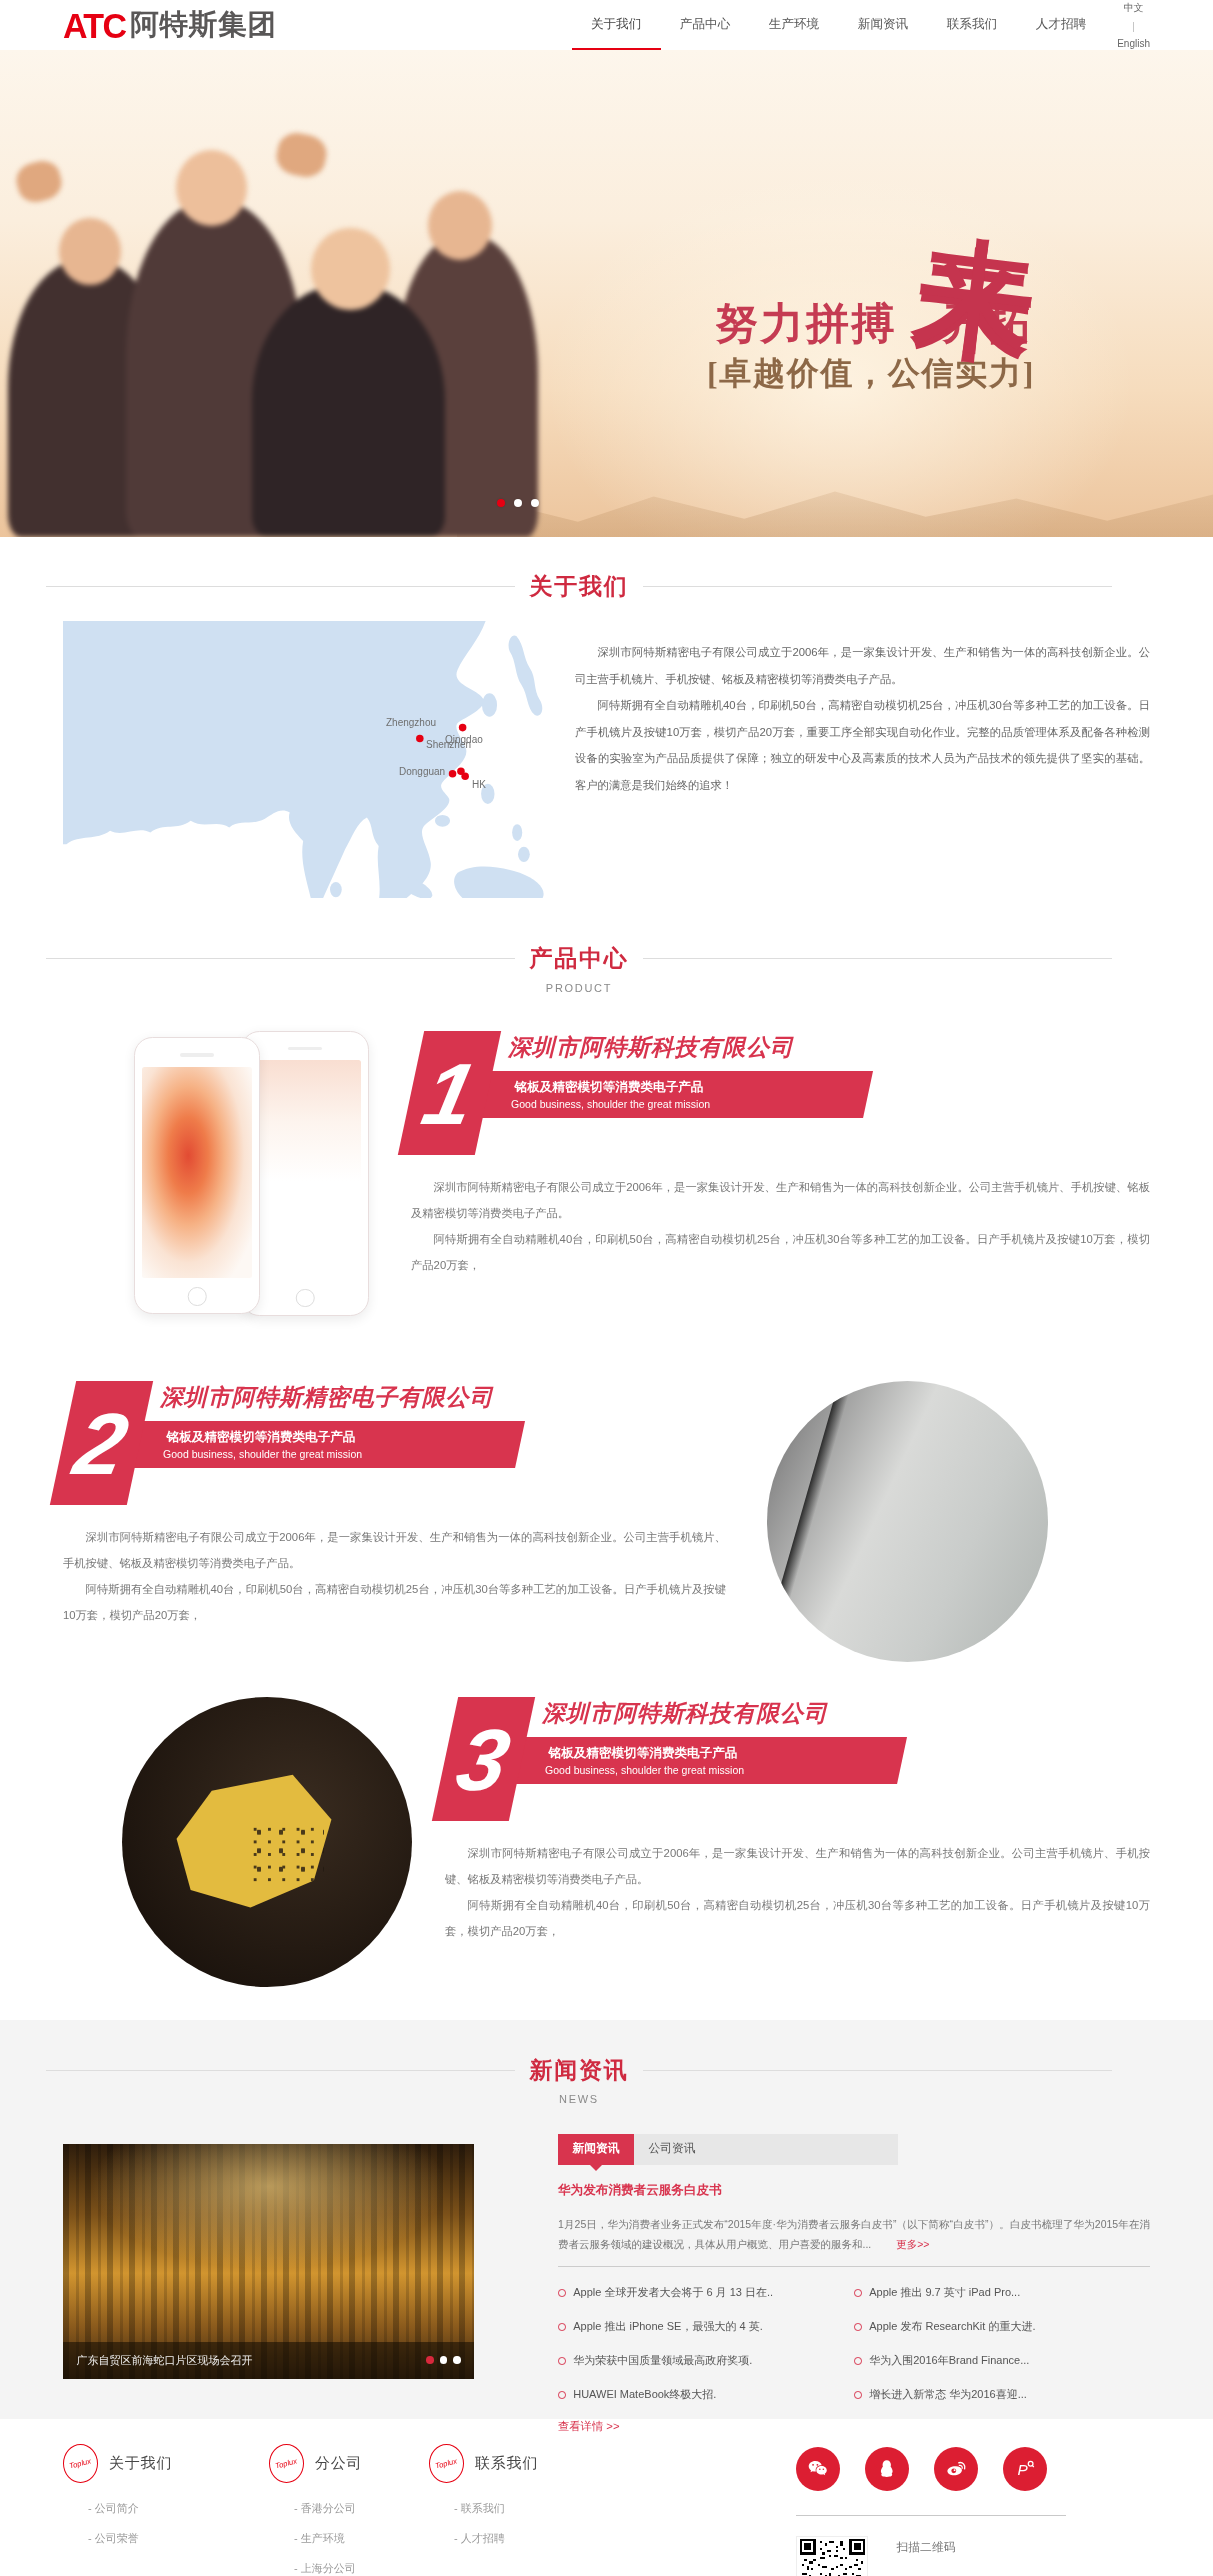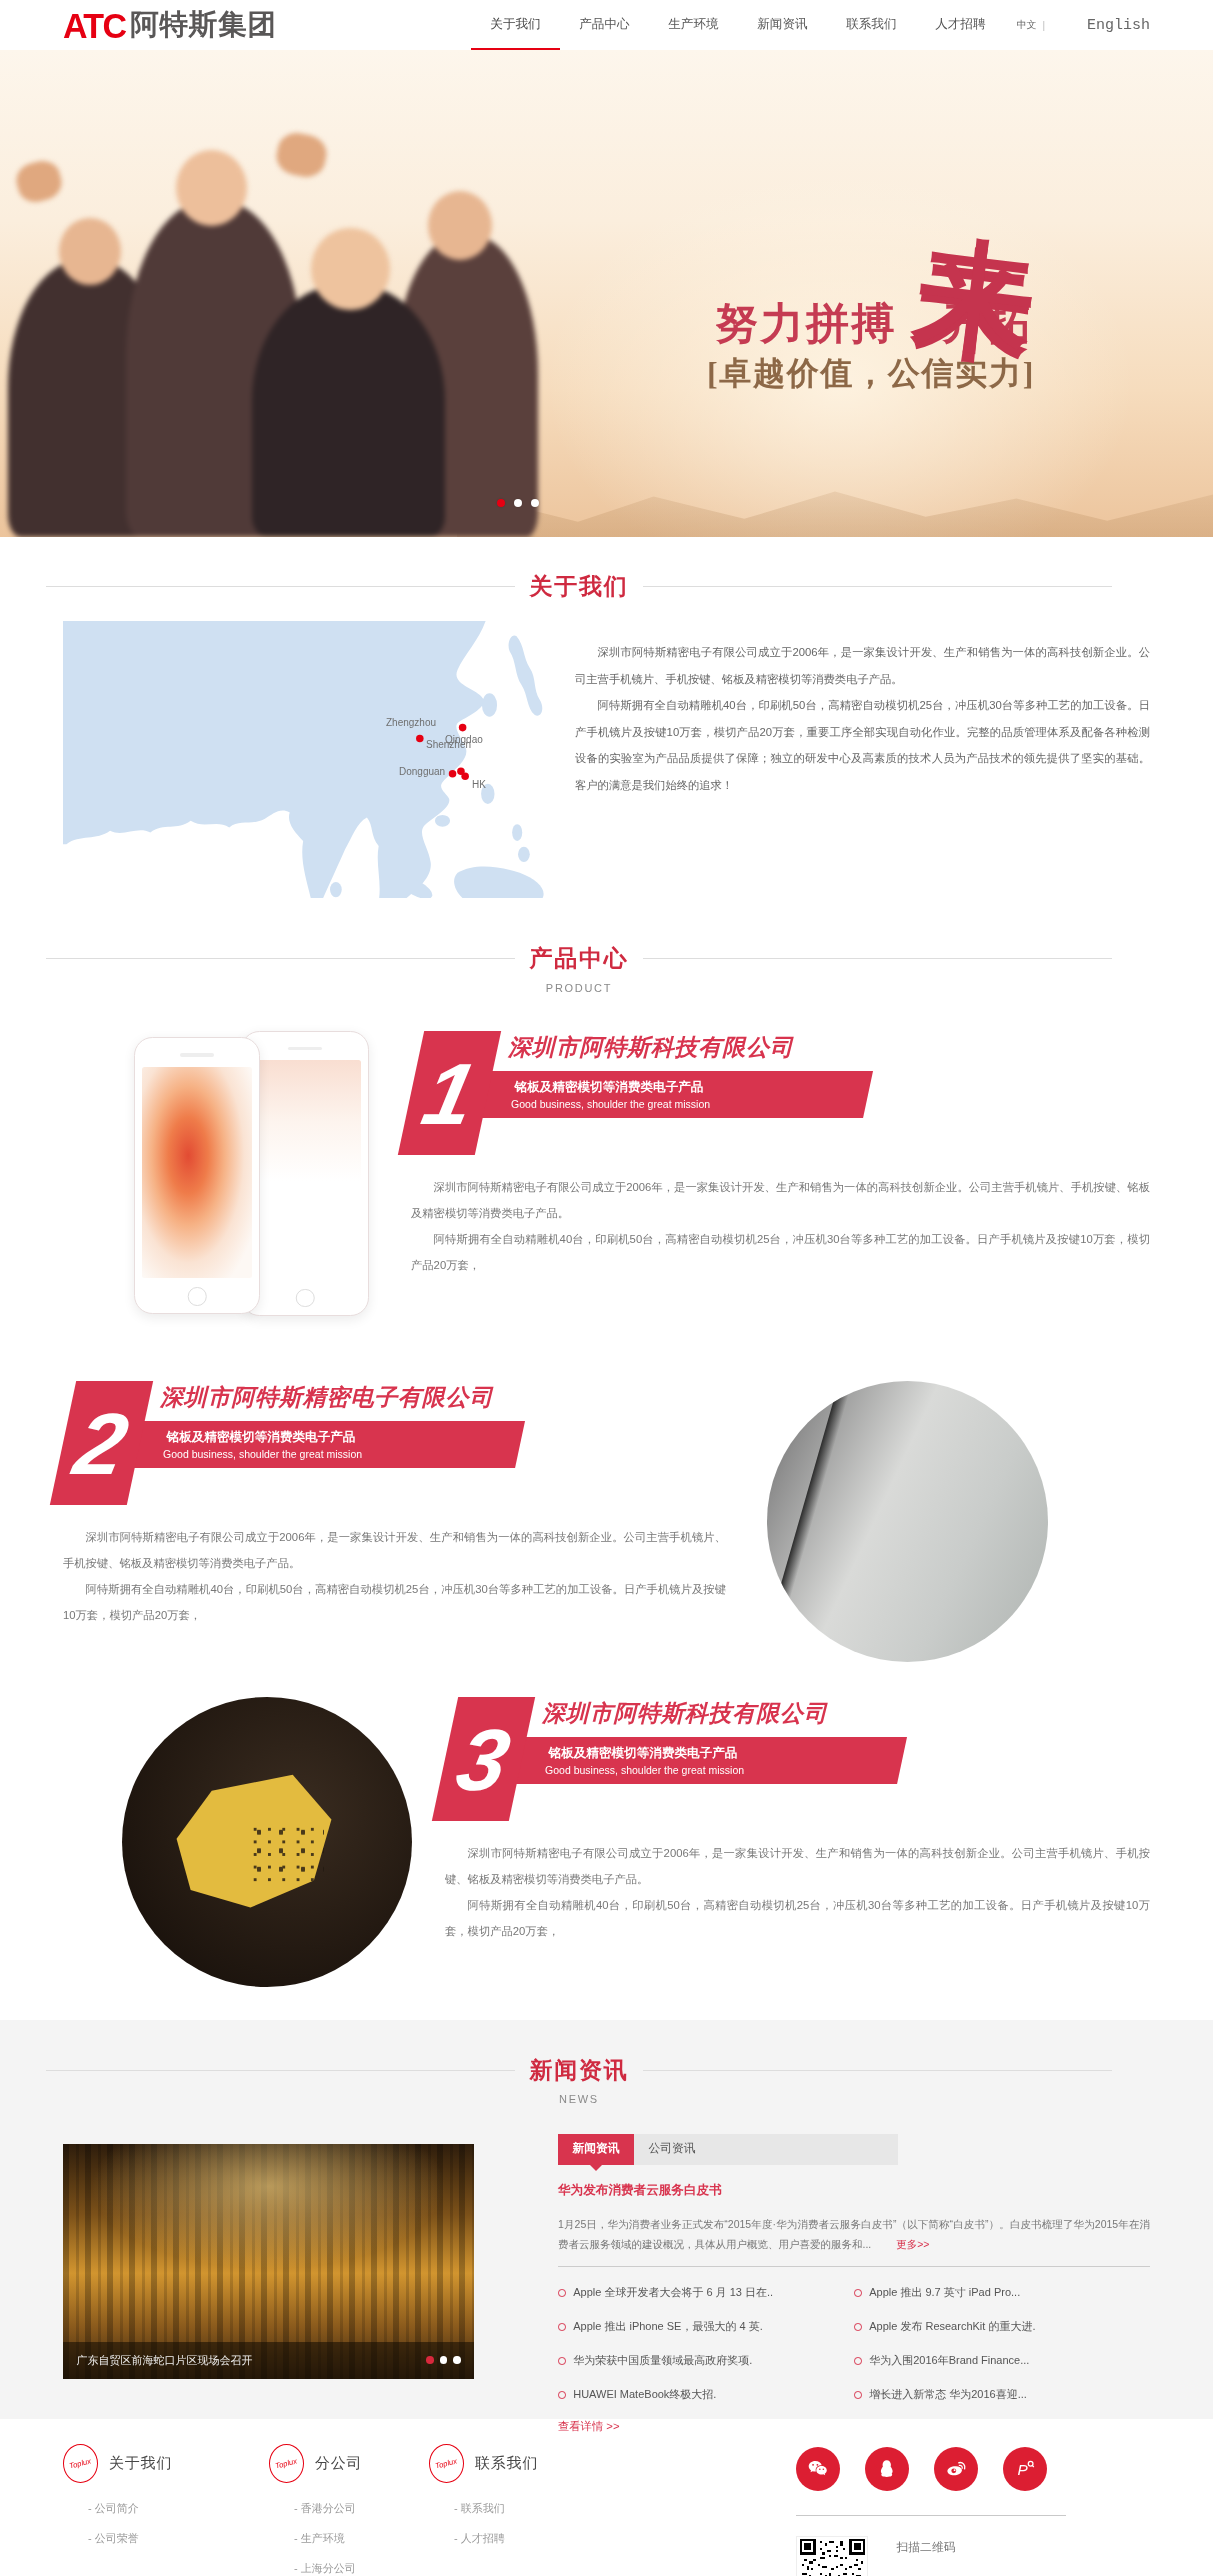--- a/index.html
+++ b/index.html
@@ -7,22 +7,22 @@
   .site { width:1213px; margin:0 auto; overflow:hidden; }
 
   
   .header { height:50px; display:flex; align-items:center; padding:0 63px; background:#fff; }
   .logo { display:flex; align-items:center; cursor:pointer; }
   .logo-atc { font-size:34px; font-weight:900; color:#e60012; letter-spacing:-1.7px; transform:scaleY(1.05); }
   .logo-cn  { font-size:28.5px; font-weight:700; color:#595757; margin-left:5px; letter-spacing:0.8px; }
   .nav { margin-left:auto; display:flex; height:50px; align-items:stretch; }
   .nav a { display:flex; align-items:center; padding:0 19.3px; font-size:12.6px; color:#555; text-decoration:none; border-bottom:2.5px solid transparent; }
   .nav a.active { color:#444; border-bottom-color:#e60012; }
-  .lang { display:flex; align-items:center; margin-left:11.8px; font-size:10px; color:#666; gap:5.9px; }
-  .lang .en { font-family:Liberation Mono, monospace; font-size:15px;margin-left:36px; }
+  .lang { display:flex; align-items:center; margin-left:11.8px; font-size:10px; color:#666; gap:5.9px;flex-direction:column; }
+  .lang .en { font-family:Liberation Sans, sans-serif; font-size:10px; }
   .lang span { cursor:pointer; }
   .lang .sep { color:#bbb; cursor:default; }
 
   
   .hero { position:relative; height:487px; overflow:hidden;
           background:linear-gradient(180deg,#fdf6ec 0%,#fbeedd 35%,#f6dcbd 70%,#ecc49c 100%); }
   .hero-glow { position:absolute; left:45%; top:25%; width:588px; height:420px; border-radius:50%;
                background:radial-gradient(closest-side,#fff7e8cc,#ffffff00); }
   .hero-mtn { position:absolute; bottom:0; right:0; width:756px; height:101px; opacity:.35;
               background:linear-gradient(180deg,transparent 0,#b98c5e 100%);

